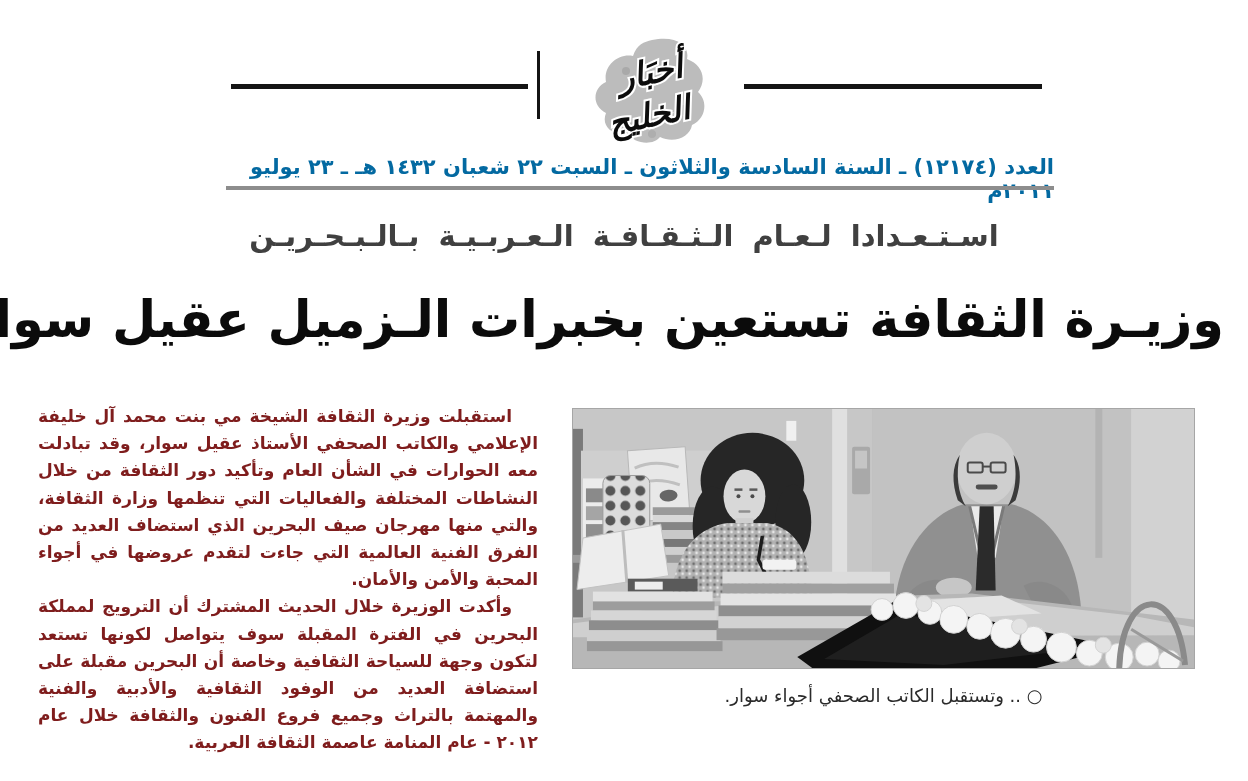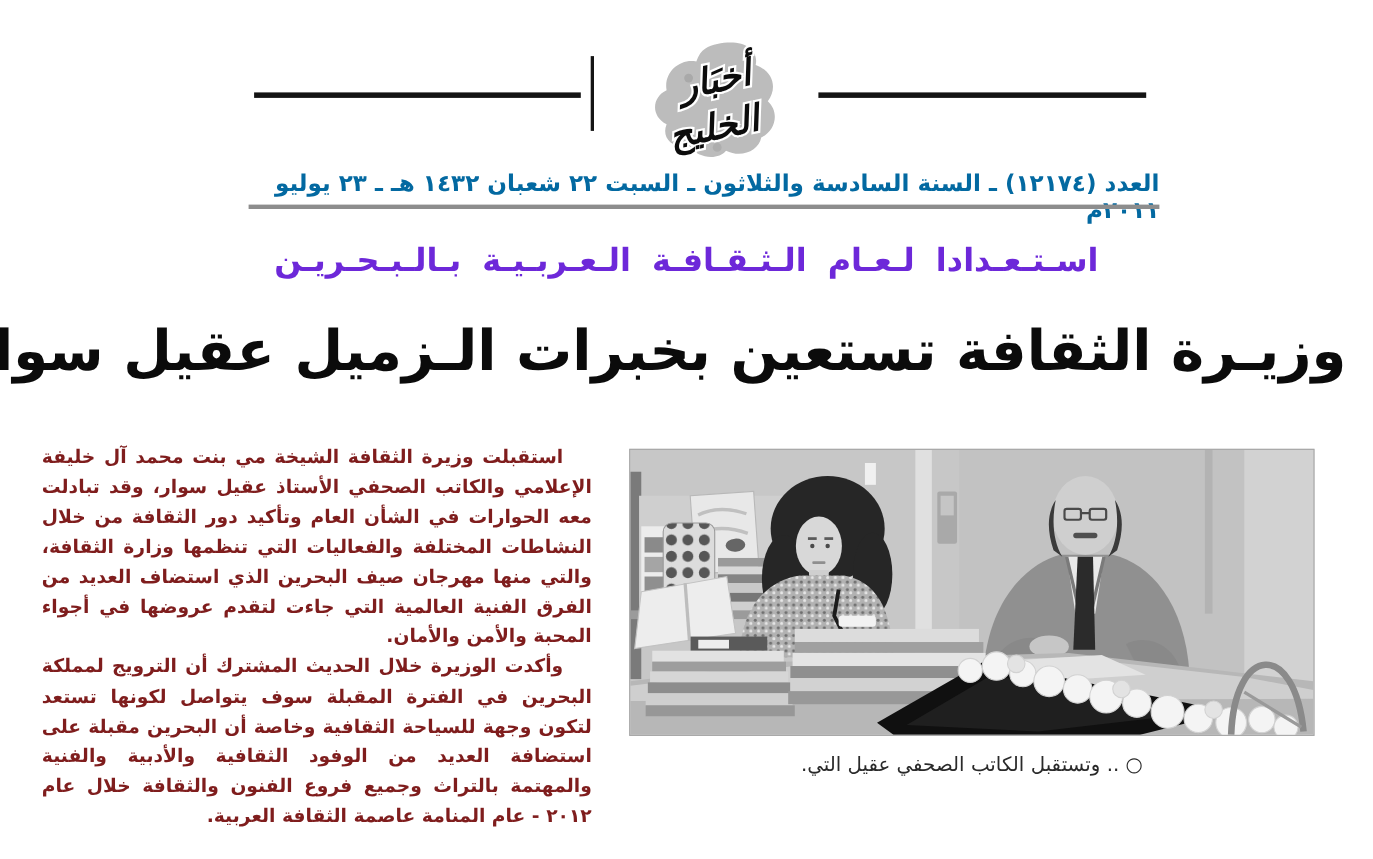--- a/index.html
+++ b/index.html
@@ -11,21 +11,21 @@
   .rule-gray{position:absolute;background:#8d8d8d;}
   .logo-wrap{position:absolute;left:556px;top:36px;width:188px;height:110px;}
   .dateline{
     position:absolute;left:226px;top:142px;width:828px;height:38px;
     direction:rtl;text-align:right;font-size:21px;font-weight:bold;color:#0369a1;
     letter-spacing:0.2px;
     margin-top:13px;
   }
   .kicker{
     position:absolute;left:64px;top:219px;width:1120px;
-    direction:rtl;text-align:center;font-size:29px;font-weight:bold;color:#6d28d9;
+    direction:rtl;text-align:center;font-size:29px;font-weight:bold;color:#404040;
     word-spacing:9px;
   }
   .headline{
     position:absolute;left:24px;top:290px;width:1200px;margin:0;
     direction:rtl;text-align:center;font-size:51px;font-weight:bold;color:#0b0b0b;
     white-space:nowrap;
   }
   .article{
     position:absolute;left:38px;top:403px;width:500px;
     direction:rtl;text-align:justify;font-size:17px;font-weight:bold;
@@ -206,15 +206,15 @@
         <circle cx="532" cy="238" r="8" fill="#e3e3e3"></circle>
       </g>
 
       <g>
         <path d="M548,261 C551,178 606,174 614,258" fill="none" stroke="#8a8a8a" stroke-width="6"></path>
         <line x1="560" y1="222" x2="612" y2="254" stroke="#9a9a9a" stroke-width="3"></line>
       </g>
     </svg>
   </figure>
 
-  <div class="caption">○ .. وتستقبل الكاتب الصحفي عقيل التي.</div>
+  <div class="caption">○ .. وتستقبل الكاتب الصحفي أجواء سوار.</div>
 
 </div>
 
 </body></html>

